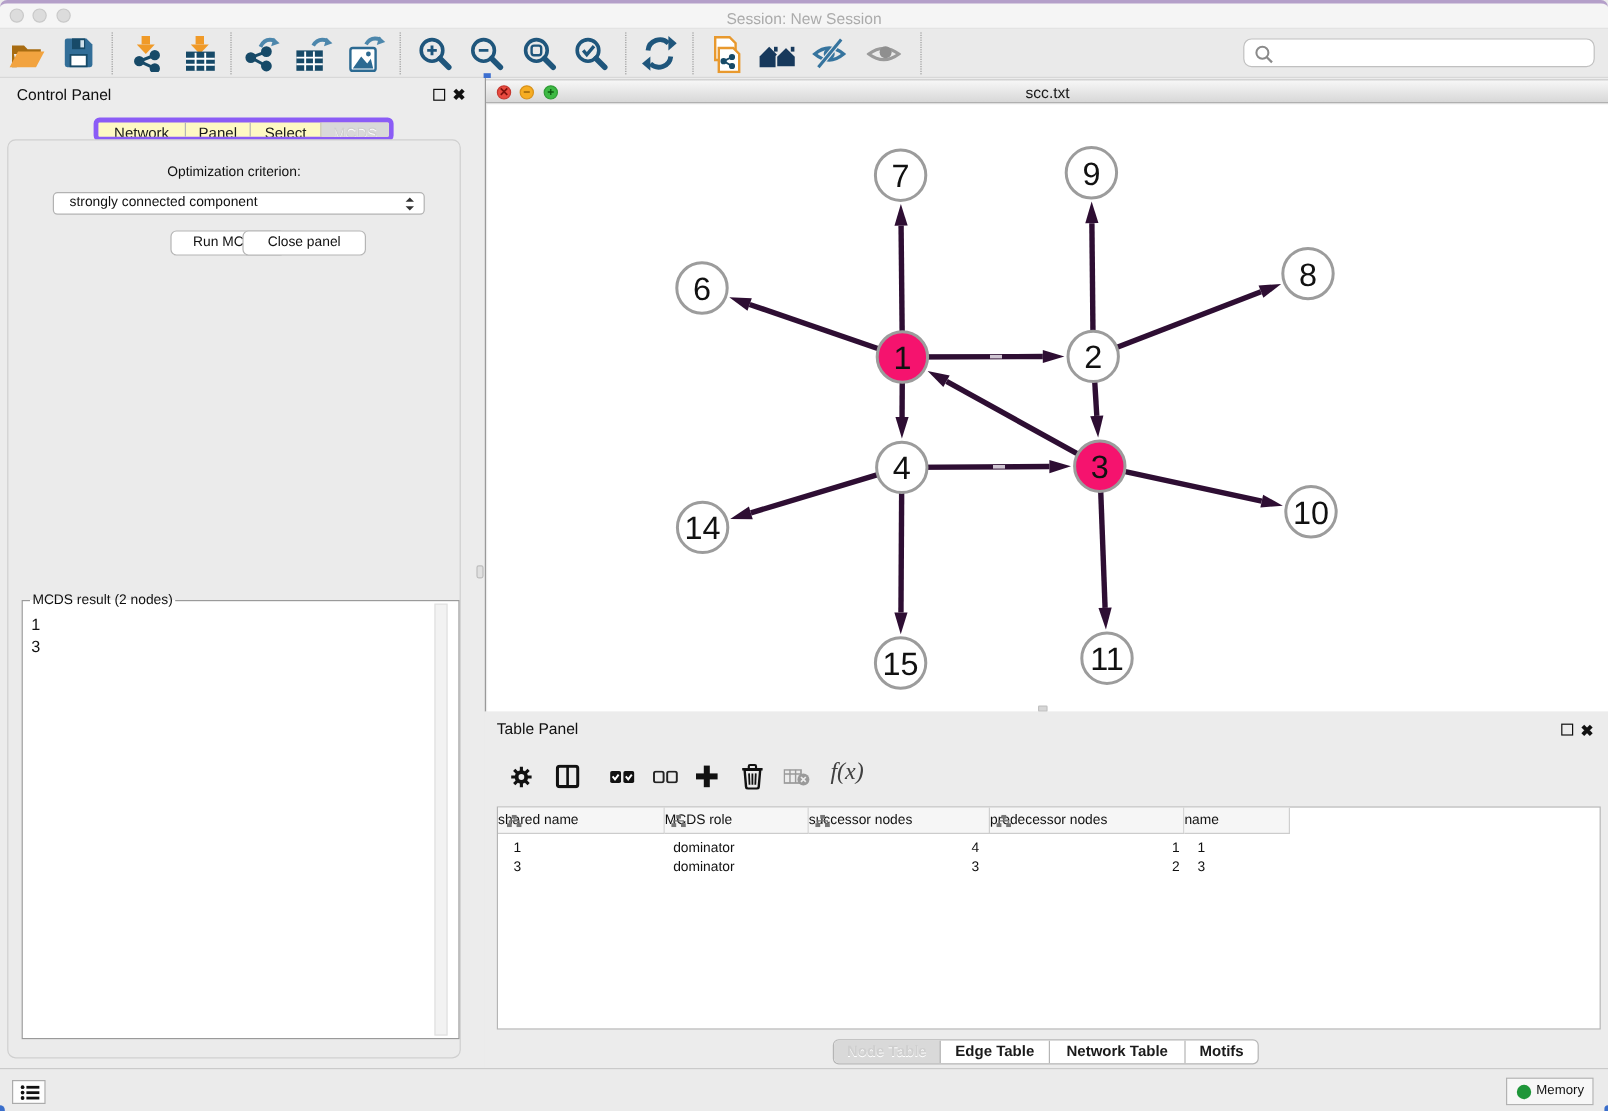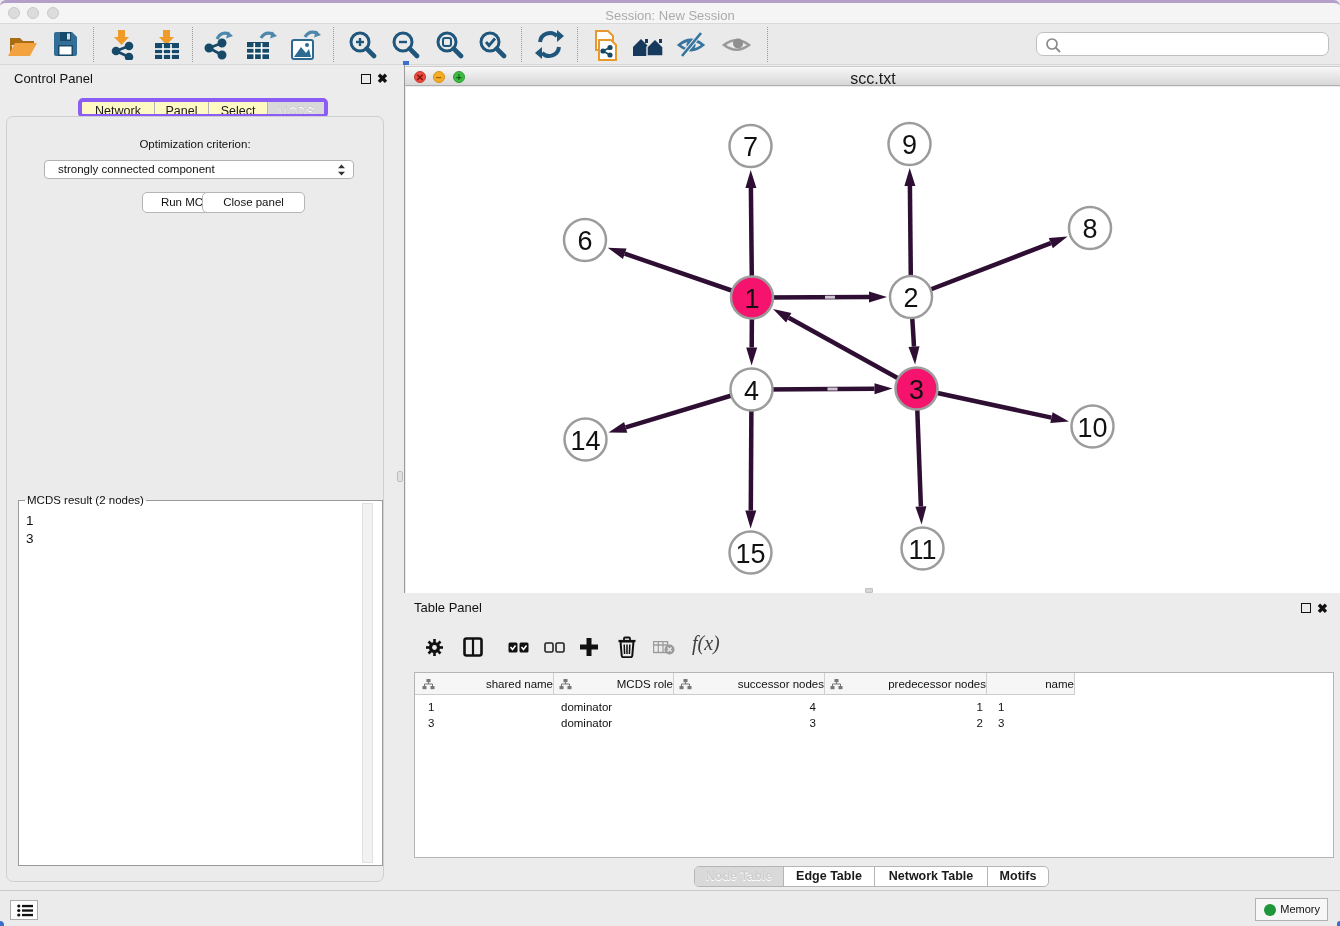--- a/index.html
+++ b/index.html
@@ -49,34 +49,34 @@
 #mcdstext { position:absolute; left:7px; top:11px; font-size:13.5px; color:#111; line-height:17.5px; }
 #mcds-sb { position:absolute; right:9px; top:2px; width:11px; height:360px;
   background:#f2f2f2; border:1px solid #e0e0e0; }
 
 #netwin { position:absolute; left:404px; top:65px; width:936px; height:528px;
   border-left:1px solid #9a9a9a; }
 #nettitle { position:absolute; left:0; top:1px; width:936px; height:20px;
   background:linear-gradient(#f7f7f7,#d8d8d8); border-bottom:1px solid #b0b0b0;
   border-top:1px solid #cdcdcd; }
 #nettitle .t { position:absolute; width:100%; text-align:center; top:3px;
-  font-size:16px; color:#1a1a1a; }
+  font-size:13px; color:#1a1a1a; }
 .mbtn { position:absolute; top:4px; width:12px; height:12px; border-radius:50%;
   text-align:center; line-height:11px; font-size:10px; font-weight:bold; }
 #netcanvas { position:absolute; left:1px; top:22px; width:935px; height:506px; background:#fff; }
 
 #tpanel { position:absolute; left:404px; top:593px; width:936px; height:297px;
   background:#ececec; }
 #tpanel-title { position:absolute; left:10px; top:7px; font-size:13px; color:#111; }
 #ttoolbar { position:absolute; left:0; top:28px; width:936px; height:36px; }
 #ttable { position:absolute; left:10px; top:79px; width:920px; height:186px;
   background:#fff; border:1px solid #b5b5b5; }
 .thcell { position:absolute; top:0; height:22px; background:#f6f6f6;
   border-right:1px solid #cfcfcf; border-bottom:1px solid #cccccc;
-  font-size:11.5px; color:#111; text-align:right; line-height:22px; }
+  font-size:11.5px; color:#111; text-align:left; line-height:22px; }
 .trow { position:absolute; font-size:11.5px; color:#111; height:16px; line-height:16px; }
 #btabs { position:absolute; left:290px; top:273px; height:21px; display:flex;
   border:1px solid #b5b5b5; border-radius:5px; overflow:hidden; background:#fff; }
 .btab { font-size:12.5px; font-weight:bold; color:#1a1a1a; text-align:center;
   line-height:19px; border-right:1px solid #b5b5b5; }
 .btab:first-child { background:#d9d9d9; color:#cfcfcf; text-shadow:0 1px 0 #fff; }
 .btab:last-child { border-right:none; }
 
 #statusbar { position:absolute; left:0; top:890px; width:1340px; height:36px;
   background:#ebebeb; border-top:1px solid #cacaca; }

